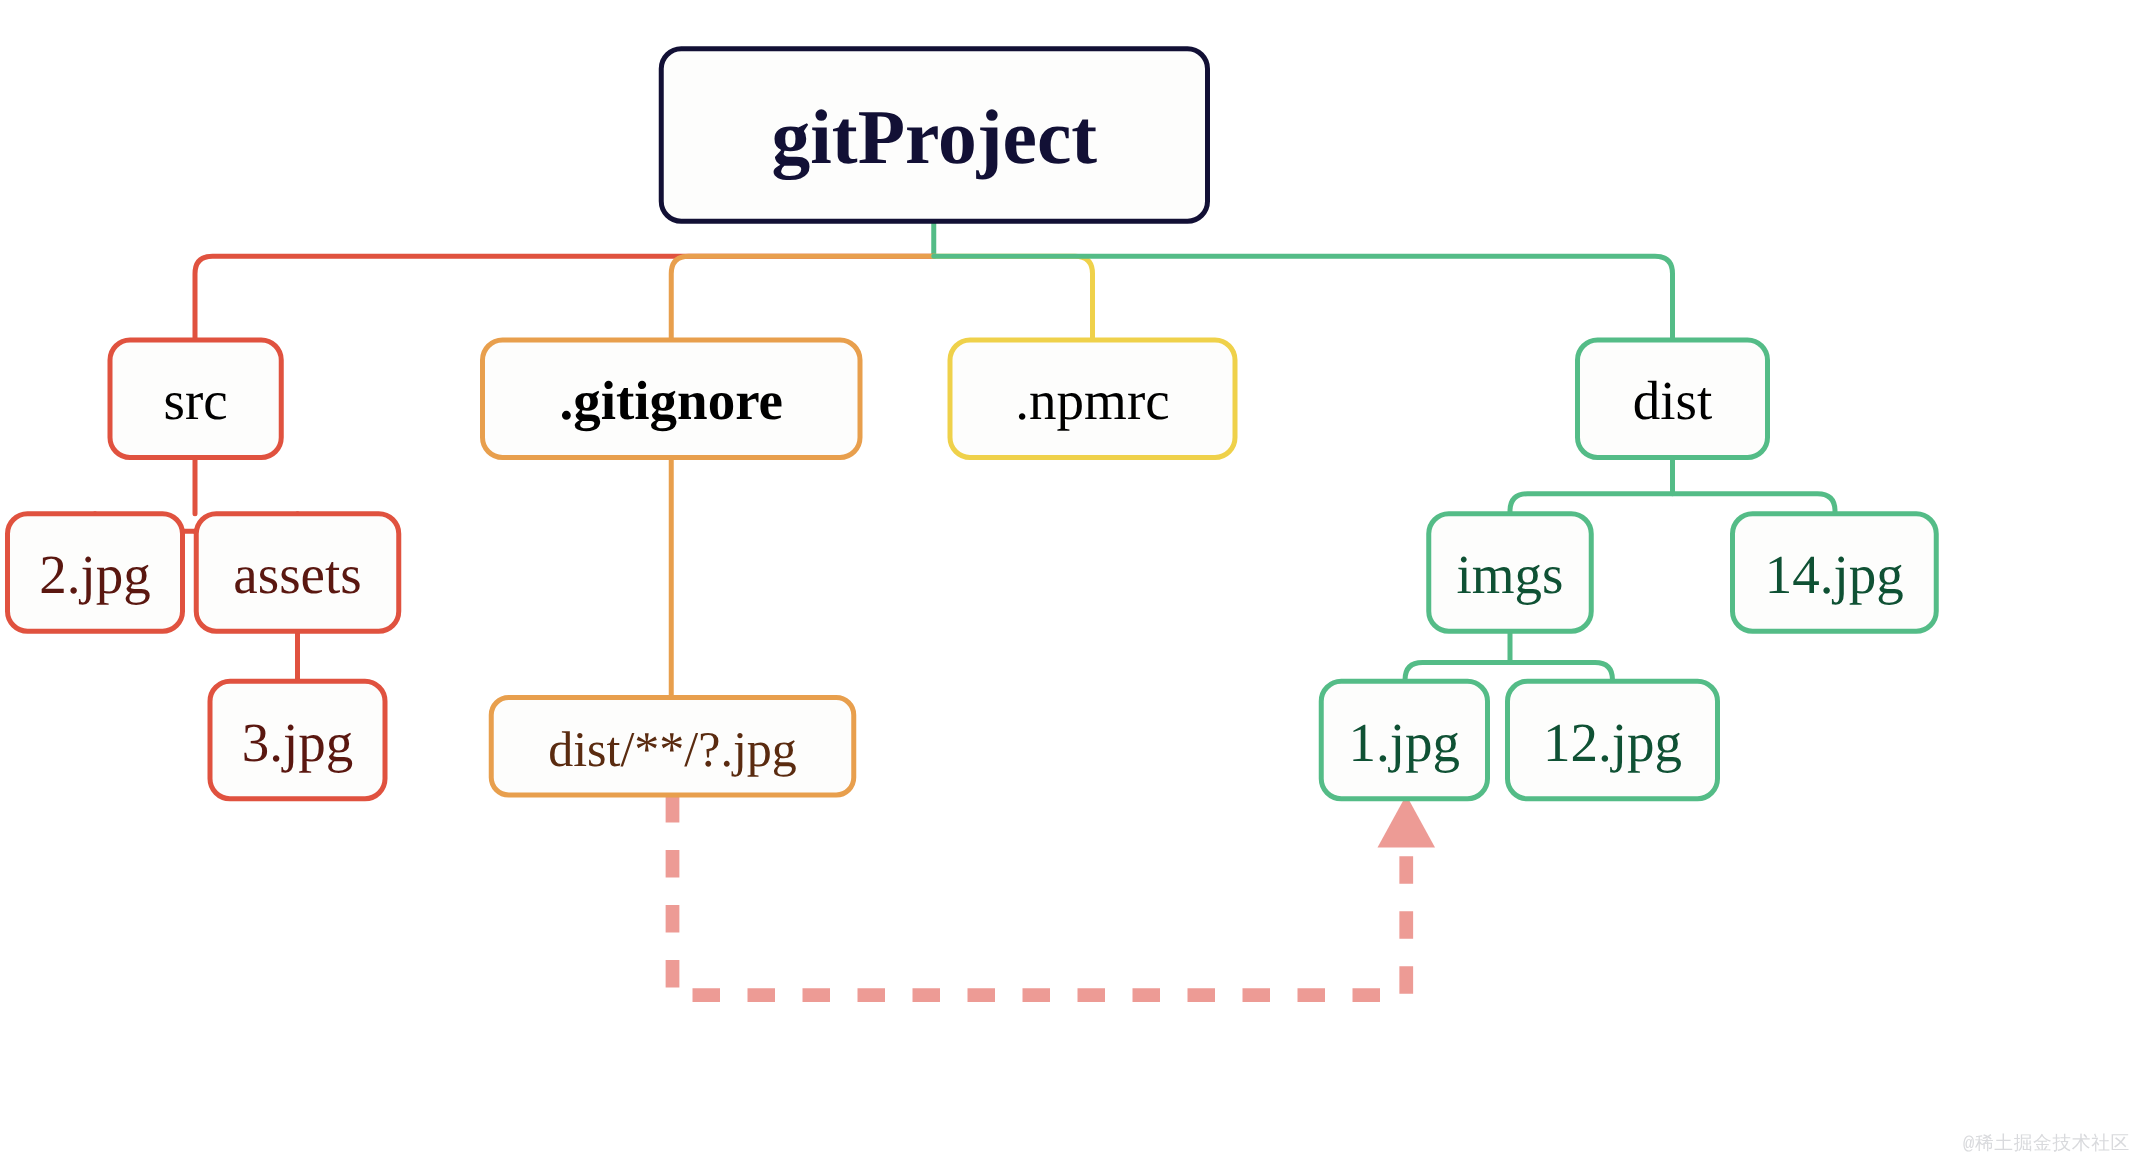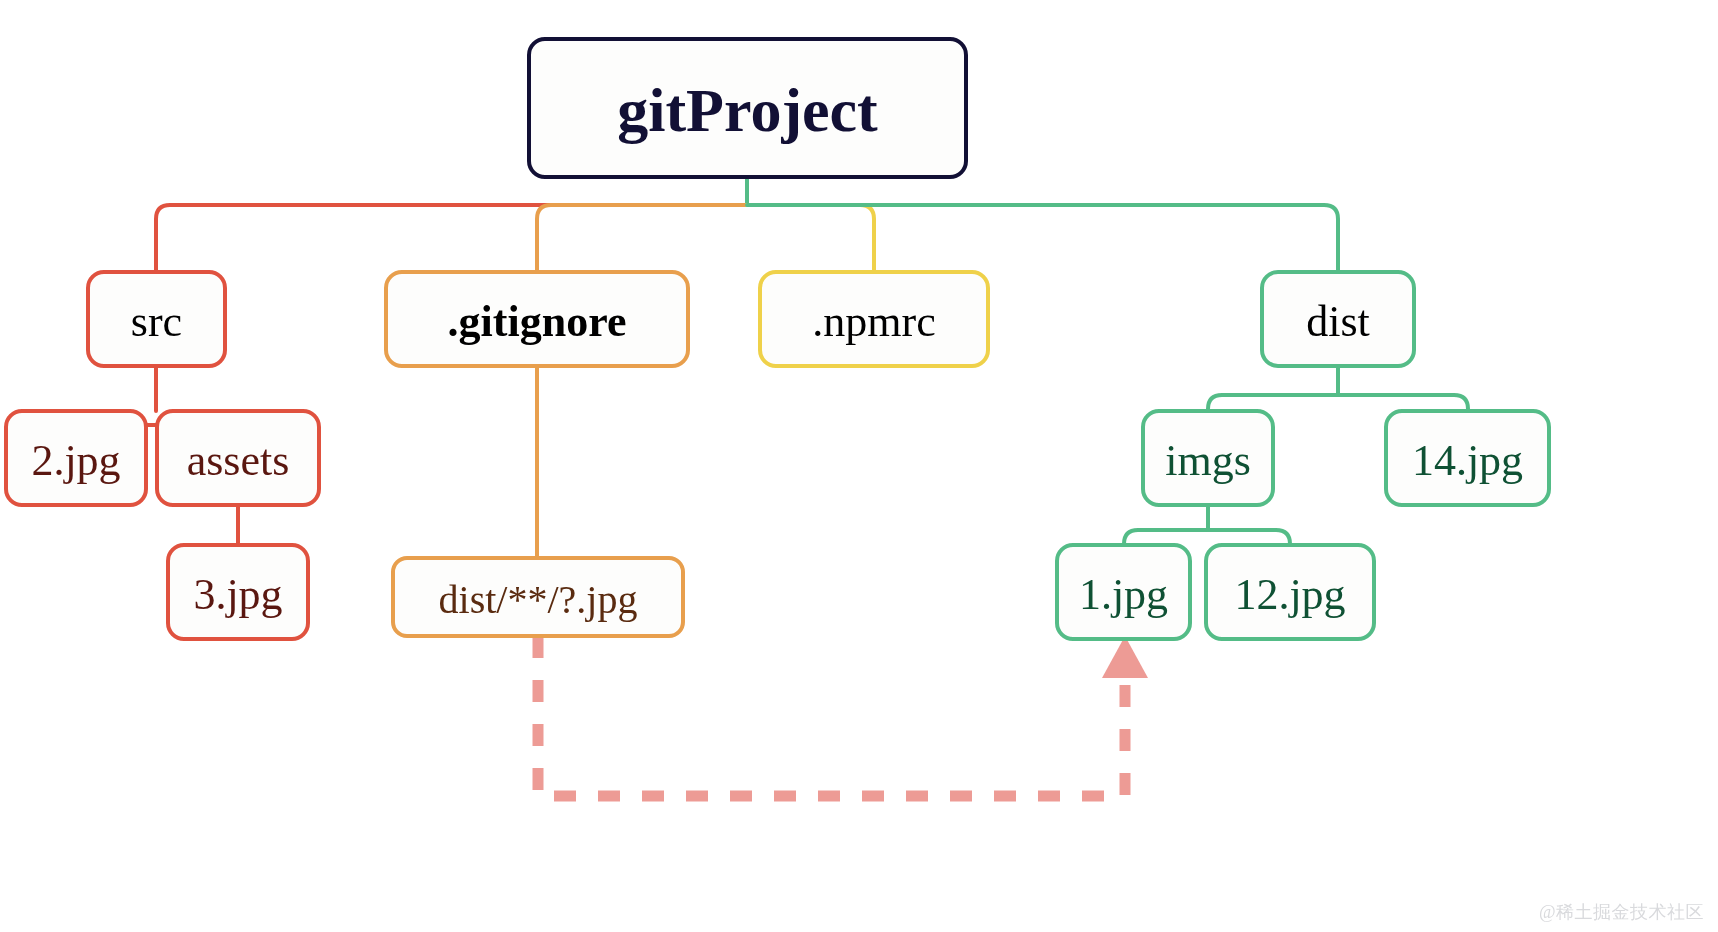--- a/index.html
+++ b/index.html
@@ -40,22 +40,22 @@
   .edge-dashed {
     fill: none;
     stroke-width: 11;
     stroke-dasharray: 22 22;
     stroke-linecap: butt;
   }
   .watermark {
     position: absolute;
     right: 14px;
     bottom: 8px;
-    font-family: Liberation Serif, serif;
-    font-size: 18px;
+    font-family: Liberation Mono, monospace;
+    font-size: 15px;
     color: #d9dadd;
     letter-spacing: 0.5px;
     white-space: nowrap;
     text-align: center;
   }
 </style>
 </head>
 <body>
 
 <svg id="diagram" viewBox="0 0 1718 932">

